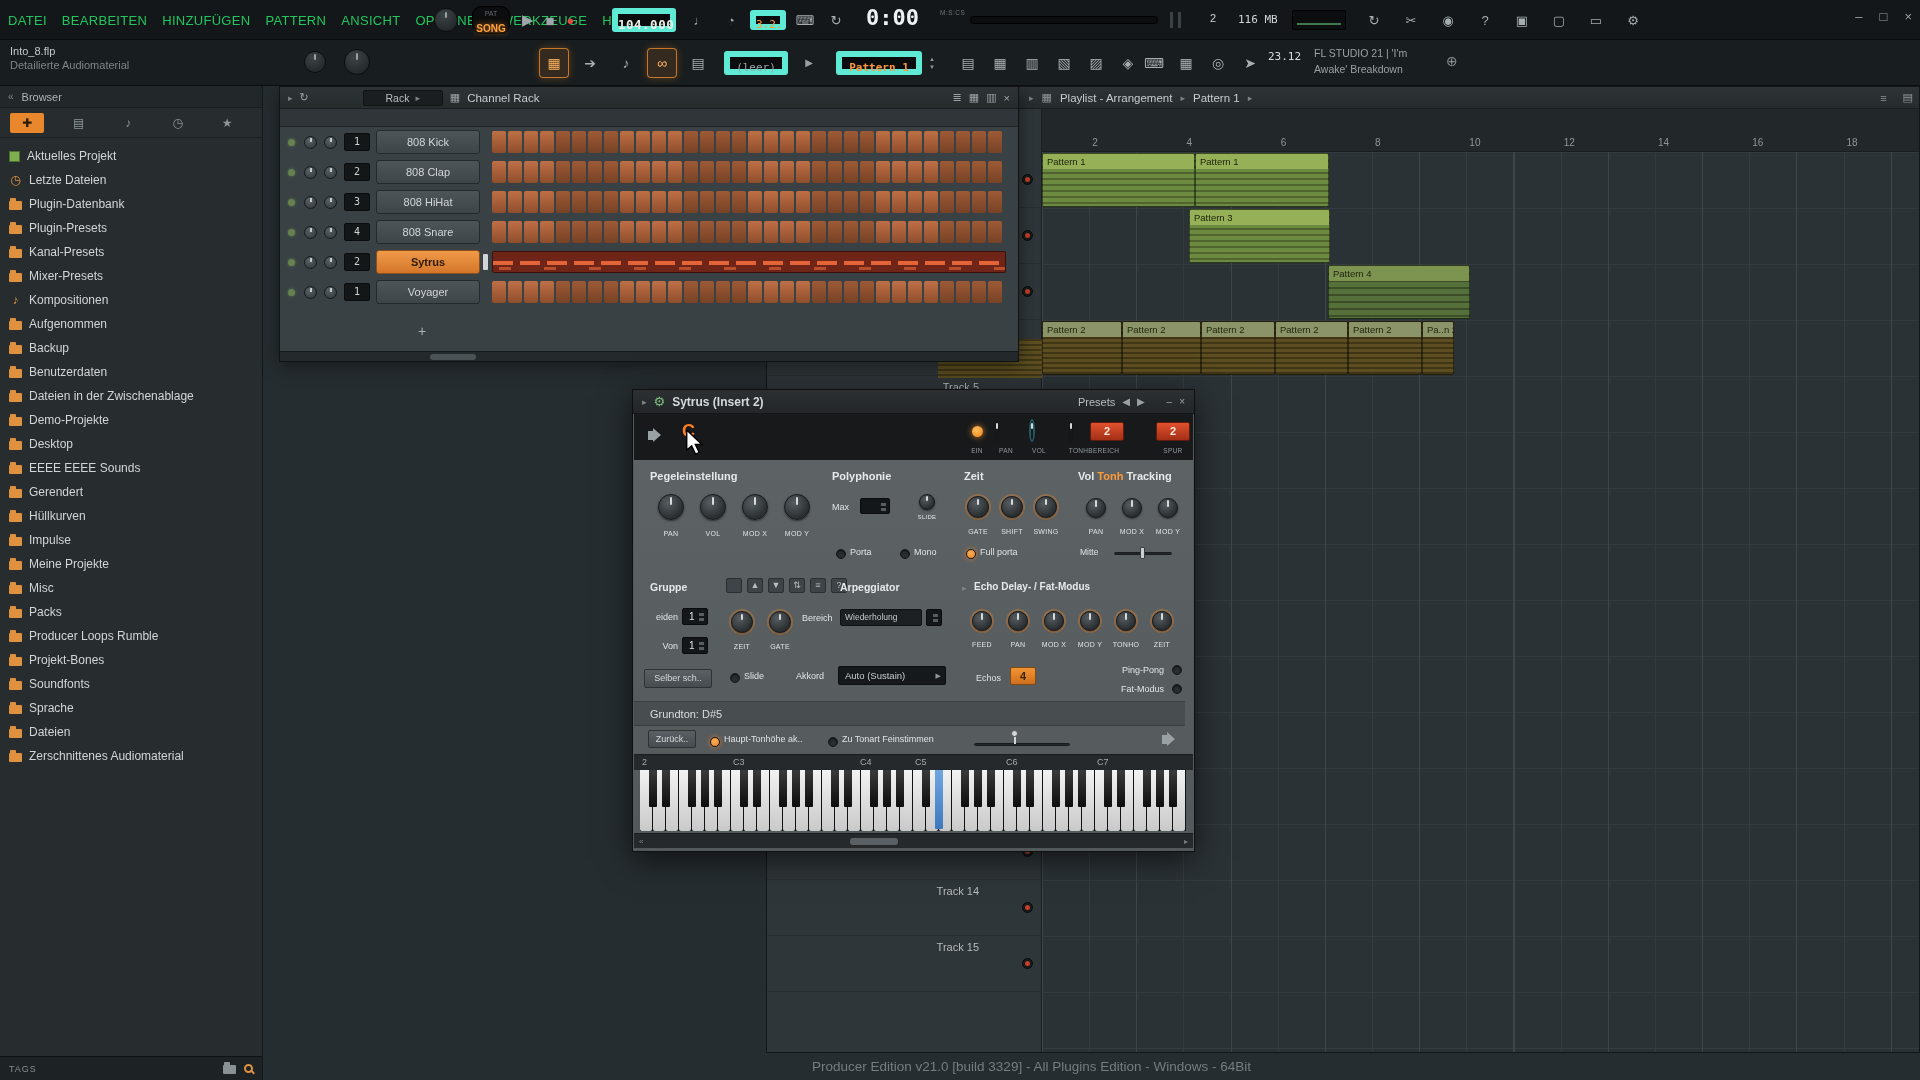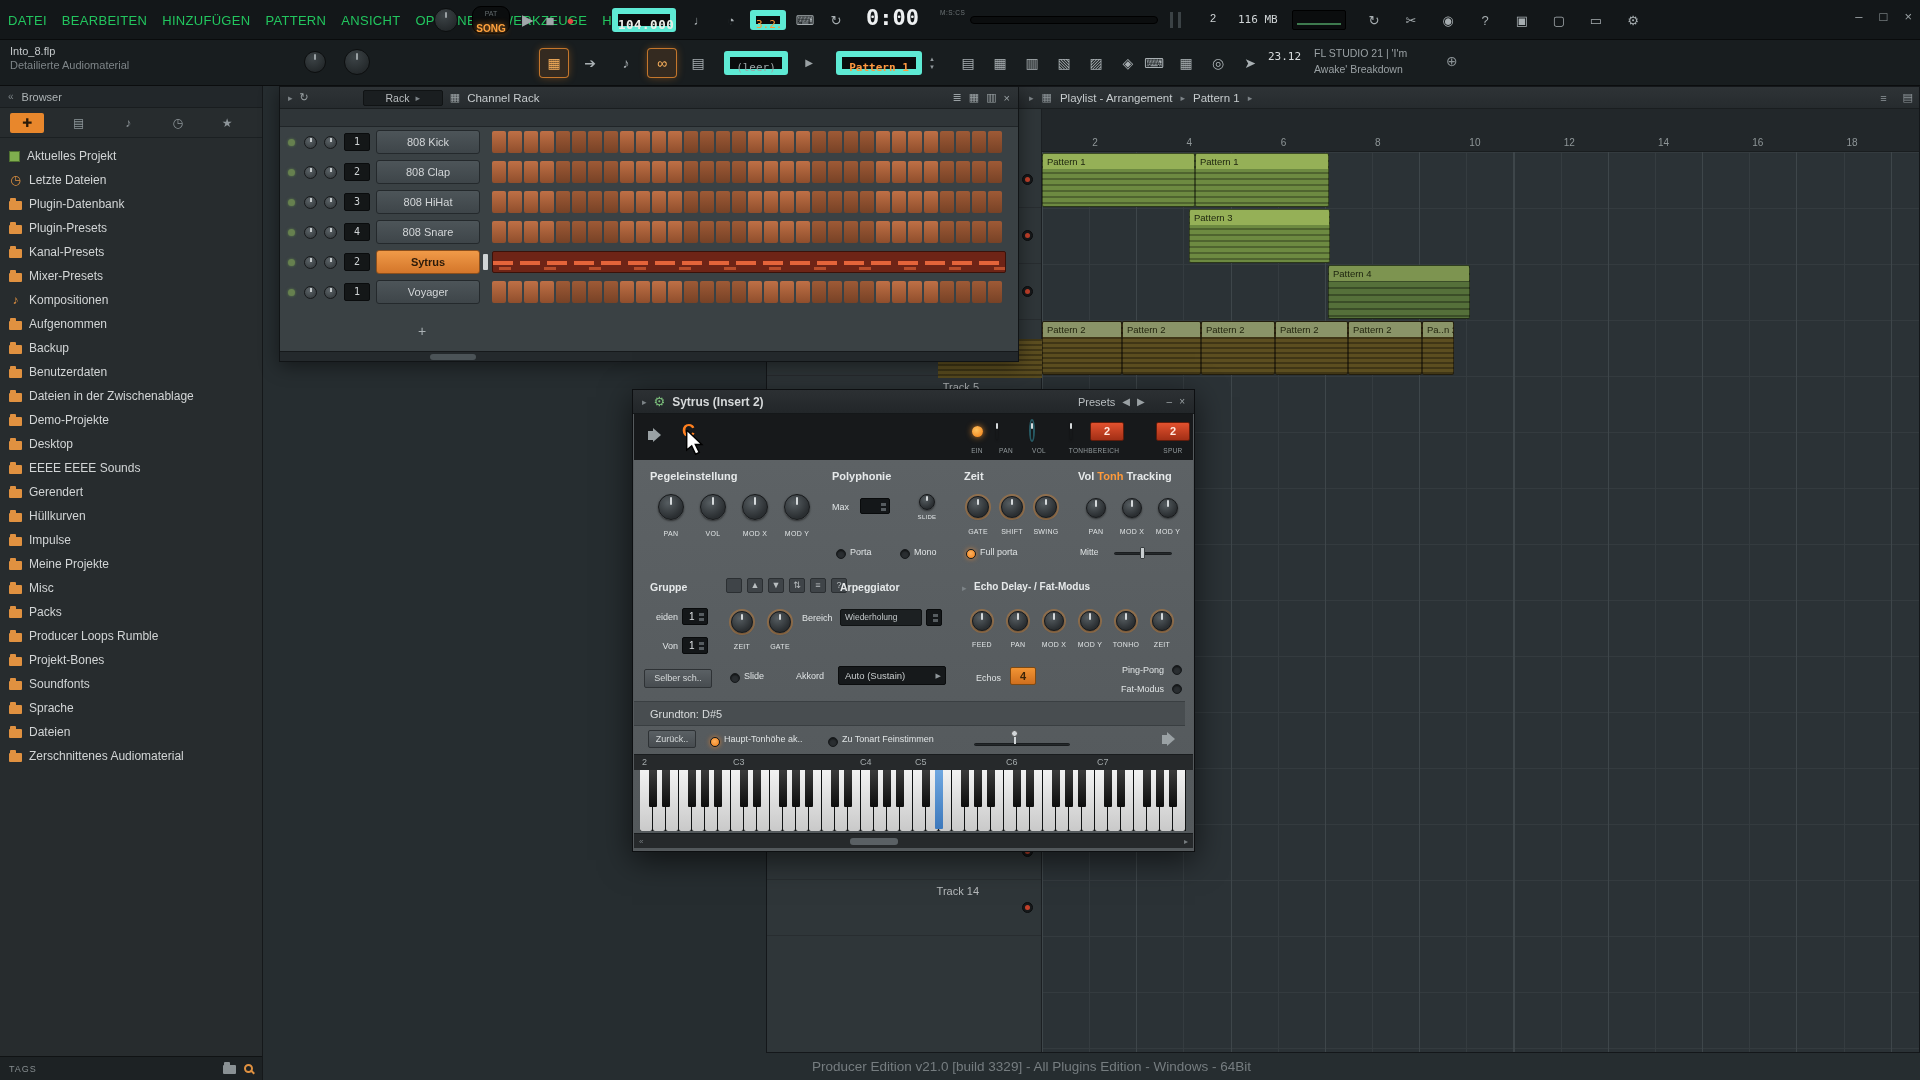--- a/index.html
+++ b/index.html
@@ -366,20 +366,24 @@
           <div class="pl-track">
             <span class="pl-track-name">Track 12</span>
             <span class="pl-dot"></span>
           </div>
           <div class="pl-track">
             <span class="pl-track-name">Track 13</span>
             <span class="pl-dot"></span>
           </div>
           <div class="pl-track">
             <span class="pl-track-name">Track 14</span>
+            <span class="pl-dot"></span>
+          </div>
+          <div class="pl-track">
+            <span class="pl-track-name">Track 15</span>
             <span class="pl-dot"></span>
           </div>
         </div>
       <div class="pl-spill"></div>
     </div>
     <div id="pl-grid">
         <div class="clip green" style="left: 0px; top: 1px; width: 153px;">
           <div class="clip-head">Pattern 1</div>
         </div>
         <div class="clip green" style="left: 153px; top: 1px; width: 134px;">

